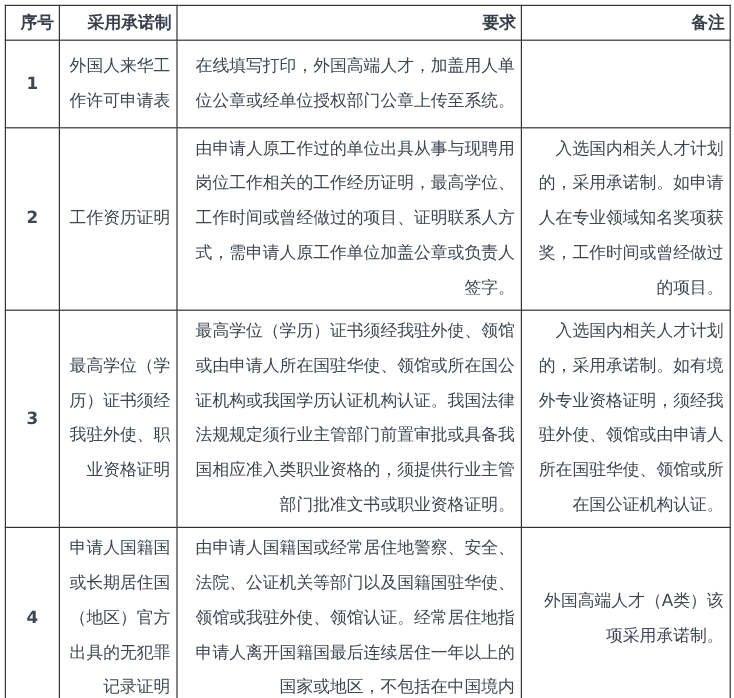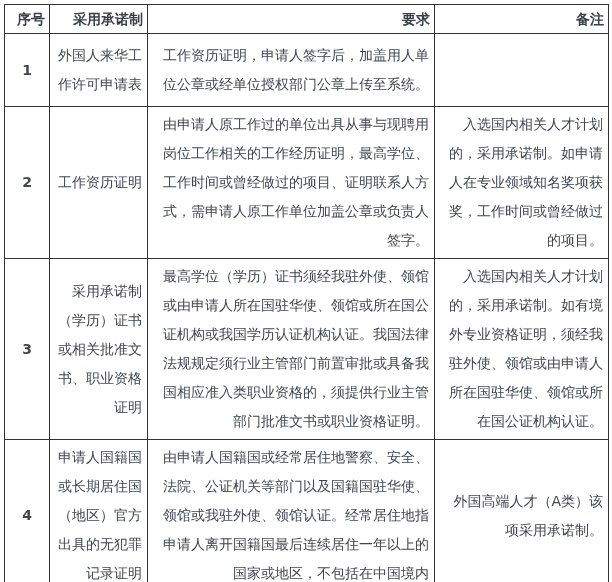--- a/index.html
+++ b/index.html
@@ -71,32 +71,32 @@
         <th>序号</th>
         <th>采用承诺制</th>
         <th>要求</th>
         <th>备注</th>
       </tr>
     </thead>
     <tbody>
       <tr class="row-1">
         <td class="cell-no">1</td>
         <td>外国人来华工作许可申请表</td>
-        <td>工作资历证明，申请人签字后，加盖用人单位公章或经单位授权部门公章上传至系统。</td>
+        <td>在线填写打印，外国高端人才，加盖用人单位公章或经单位授权部门公章上传至系统。</td>
         <td></td>
       </tr>
       <tr class="row-2">
         <td class="cell-no">2</td>
         <td>工作资历证明</td>
         <td>由申请人原工作过的单位出具从事与现聘用岗位工作相关的工作经历证明，最高学位、工作时间或曾经做过的项目、证明联系人方式，需申请人原工作单位加盖公章或负责人签字。</td>
         <td>入选国内相关人才计划的，采用承诺制。如申请人在专业领域知名奖项获奖，工作时间或曾经做过的项目。</td>
       </tr>
       <tr class="row-3">
         <td class="cell-no">3</td>
-        <td>采用承诺制（学历）证书或相关批准文书、职业资格证明</td>
+        <td>最高学位（学历）证书须经我驻外使、职业资格证明</td>
         <td>最高学位（学历）证书须经我驻外使、领馆或由申请人所在国驻华使、领馆或所在国公证机构或我国学历认证机构认证。我国法律法规规定须行业主管部门前置审批或具备我国相应准入类职业资格的，须提供行业主管部门批准文书或职业资格证明。</td>
         <td>入选国内相关人才计划的，采用承诺制。如有境外专业资格证明，须经我驻外使、领馆或由申请人所在国驻华使、领馆或所在国公证机构认证。</td>
       </tr>
       <tr class="row-4">
         <td class="cell-no">4</td>
         <td>申请人国籍国或长期居住国（地区）官方出具的无犯罪记录证明</td>
         <td>由申请人国籍国或经常居住地警察、安全、法院、公证机关等部门以及国籍国驻华使、领馆或我驻外使、领馆认证。经常居住地指申请人离开国籍国最后连续居住一年以上的国家或地区，不包括在中国境内</td>
         <td>外国高端人才（A类）该项采用承诺制。</td>
       </tr>
     </tbody>

